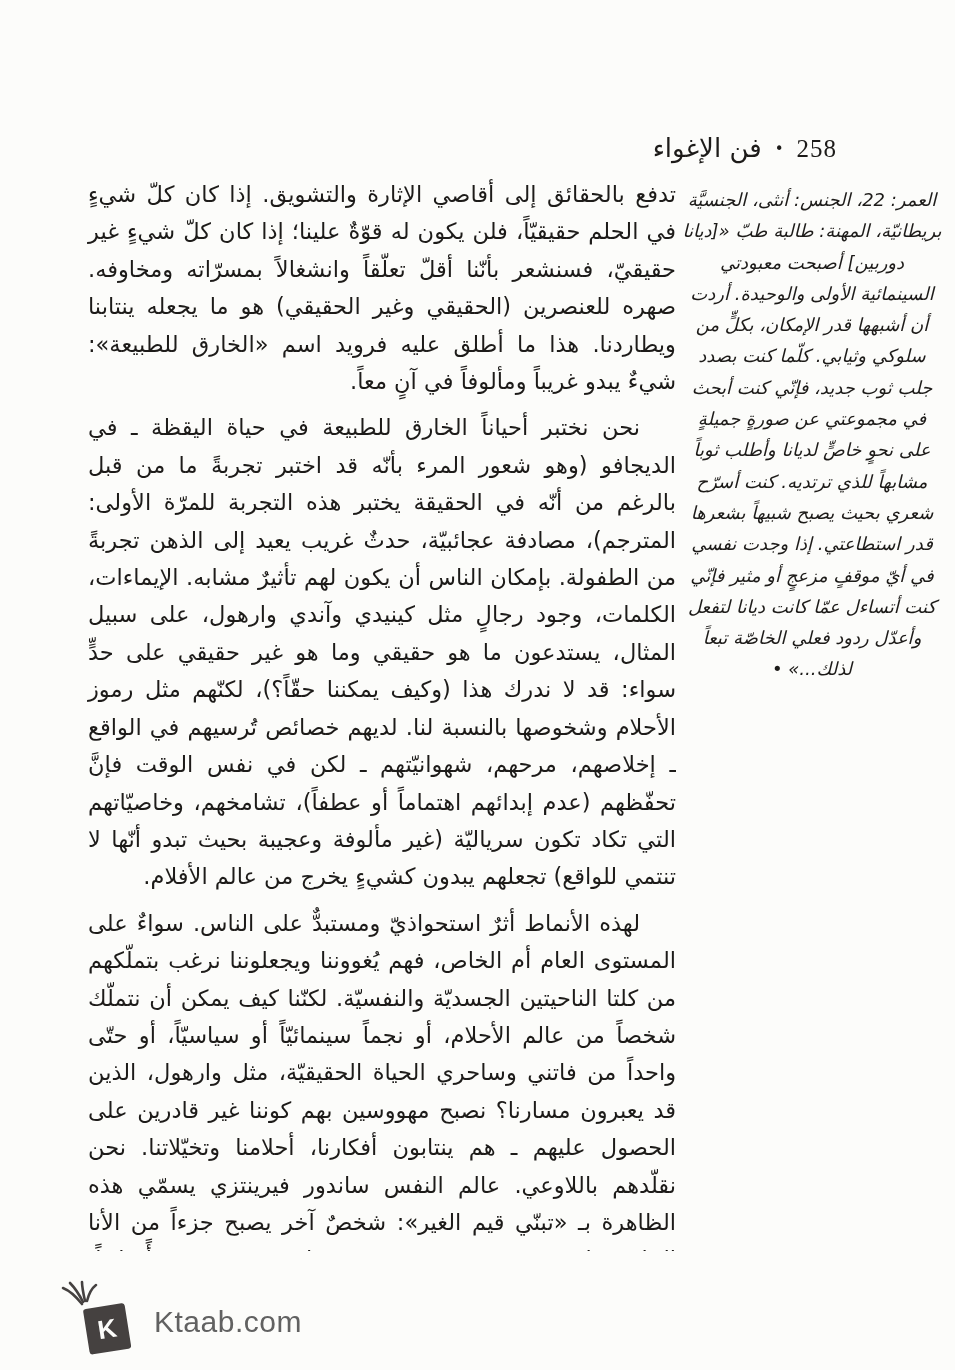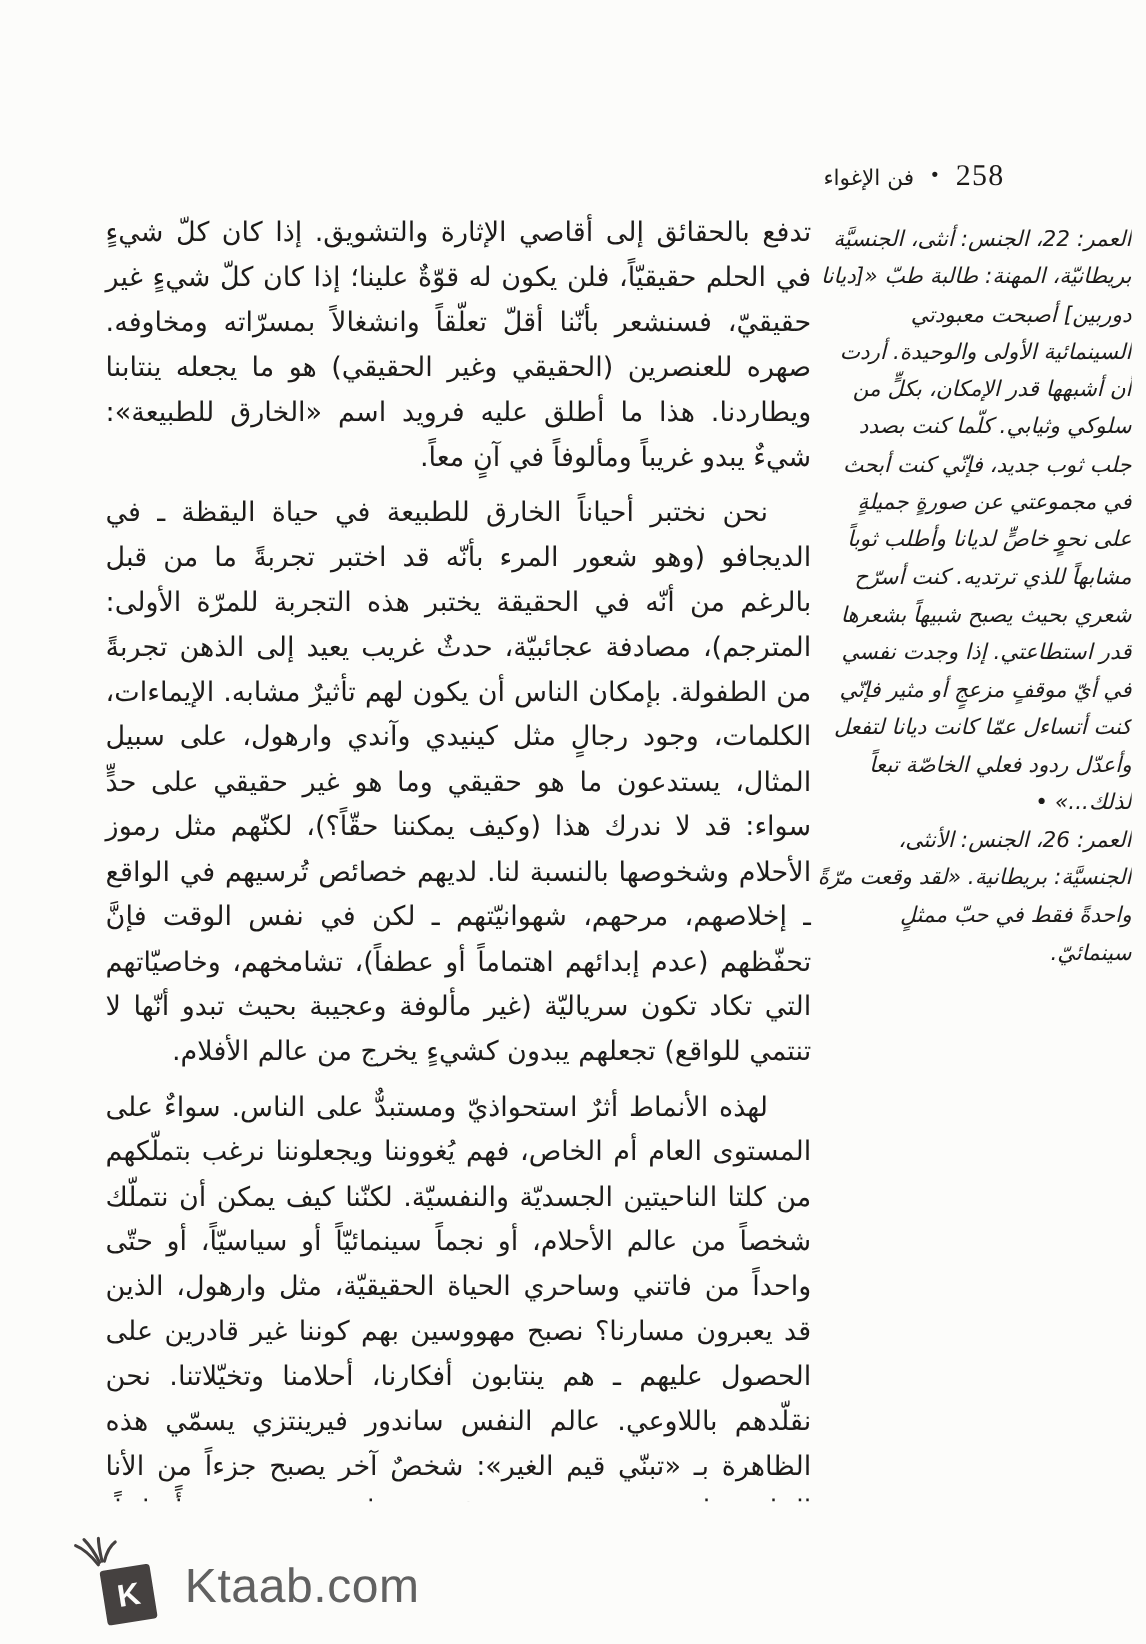--- a/index.html
+++ b/index.html
@@ -31,21 +31,21 @@
     font-family: "Liberation Serif", "DejaVu Serif", serif;
     font-size: 25px;
     letter-spacing: 1px;
   }
   .running-head .dot {
     font-size: 15px;
     position: relative;
     top: -3px;
   }
   .running-head .title {
-    font-size: 18px;
+    font-size: 26px;
   }
 
   
   .body-col {
     position: absolute;
     top: 176px;
     left: 76px;
     width: 600px;
     height: 1075px;
     overflow: hidden;
@@ -61,20 +61,21 @@
   .margin-col {
     position: absolute;
     top: 184px;
     left: 681px;
     width: 262px;
     height: 1062px;
     overflow: hidden;
     font-size: 18px;
     line-height: 31.3px;
     font-style: italic;
+    text-align: center;
   }
   .margin-col .entry { margin: 0; }
 
   
   .footer {
     position: absolute;
     left: 0;
     top: 1272px;
     width: 955px;
     height: 98px;
@@ -84,21 +85,21 @@
     position: absolute;
     left: 58px;
     top: 6px;
     display: flex;
     align-items: center;
     gap: 12px;
     direction: ltr;
   }
   .logo-text {
     font-family: "Liberation Sans", "DejaVu Sans", sans-serif;
-    font-size: 40px;
+    font-size: 30px;
     color: #616161;
     letter-spacing: 0.5px;
   }
   .scan-artifact {
     position: absolute;
     left: 0;
     top: 1303px;
     width: 5px;
     height: 42px;
     background: #c9c7c4;
@@ -117,21 +118,20 @@
   </div>
 
   <div class="body-col">
     <p>تدفع بالحقائق إلى أقاصي الإثارة والتشويق. إذا كان كلّ شيءٍ في الحلم حقيقيّاً، فلن يكون له قوّةٌ علينا؛ إذا كان كلّ شيءٍ غير حقيقيّ، فسنشعر بأنّنا أقلّ تعلّقاً وانشغالاً بمسرّاته ومخاوفه. صهره للعنصرين (الحقيقي وغير الحقيقي) هو ما يجعله ينتابنا ويطاردنا. هذا ما أطلق عليه فرويد اسم «الخارق للطبيعة»: شيءٌ يبدو غريباً ومألوفاً في آنٍ معاً.</p>
     <p class="indented">نحن نختبر أحياناً الخارق للطبيعة في حياة اليقظة ـ في الديجافو (وهو شعور المرء بأنّه قد اختبر تجربةً ما من قبل بالرغم من أنّه في الحقيقة يختبر هذه التجربة للمرّة الأولى: المترجم)، مصادفة عجائبيّة، حدثٌ غريب يعيد إلى الذهن تجربةً من الطفولة. بإمكان الناس أن يكون لهم تأثيرٌ مشابه. الإيماءات، الكلمات، وجود رجالٍ مثل كينيدي وآندي وارهول، على سبيل المثال، يستدعون ما هو حقيقي وما هو غير حقيقي على حدٍّ سواء: قد لا ندرك هذا (وكيف يمكننا حقّاً؟)، لكنّهم مثل رموز الأحلام وشخوصها بالنسبة لنا. لديهم خصائص تُرسيهم في الواقع ـ إخلاصهم، مرحهم، شهوانيّتهم ـ لكن في نفس الوقت فإنَّ تحفّظهم (عدم إبدائهم اهتماماً أو عطفاً)، تشامخهم، وخاصيّاتهم التي تكاد تكون سرياليّة (غير مألوفة وعجيبة بحيث تبدو أنّها لا تنتمي للواقع) تجعلهم يبدون كشيءٍ يخرج من عالم الأفلام.</p>
     <p class="indented">لهذه الأنماط أثرٌ استحواذيّ ومستبدٌّ على الناس. سواءٌ على المستوى العام أم الخاص، فهم يُغووننا ويجعلوننا نرغب بتملّكهم من كلتا الناحيتين الجسديّة والنفسيّة. لكنّنا كيف يمكن أن نتملّك شخصاً من عالم الأحلام، أو نجماً سينمائيّاً أو سياسيّاً، أو حتّى واحداً من فاتني وساحري الحياة الحقيقيّة، مثل وارهول، الذين قد يعبرون مسارنا؟ نصبح مهووسين بهم كوننا غير قادرين على الحصول عليهم ـ هم ينتابون أفكارنا، أحلامنا وتخيّلاتنا. نحن نقلّدهم باللاوعي. عالم النفس ساندور فيرينتزي يسمّي هذه الظاهرة بـ «تبنّي قيم الغير»: شخصٌ آخر يصبح جزءاً من الأنا الخاص بنا، نحن ندمج شخصه في نفسنا بحيث يصبح مبدأً هادياً. تلك هي القوّة الإغوائيّة الغادرة للنجم، قوّةٌ تستطيع انتحالها من خلال تحويل نفسك إلى شيفرة، أي إلى مزيج من الحقيقي وغير الحقيقي. معظم الناس عاديّون ومبتذلون وتافهون</p>
   </div>
 
   <div class="margin-col">
     <p class="entry">العمر: 22، الجنس: أنثى، الجنسيَّة بريطانيّة، المهنة: طالبة طبّ «[ديانا دوربين] أصبحت معبودتي السينمائية الأولى والوحيدة. أردت أن أشبهها قدر الإمكان، بكلٍّ من سلوكي وثيابي. كلّما كنت بصدد جلب ثوب جديد، فإنّي كنت أبحث في مجموعتي عن صورةٍ جميلةٍ على نحوٍ خاصٍّ لديانا وأطلب ثوباً مشابهاً للذي ترتديه. كنت أسرّح شعري بحيث يصبح شبيهاً بشعرها قدر استطاعتي. إذا وجدت نفسي في أيّ موقفٍ مزعجٍ أو مثير فإنّي كنت أتساءل عمّا كانت ديانا لتفعل وأعدّل ردود فعلي الخاصّة تبعاً لذلك...» •</p>
-    <p class="entry">العمر: 26، الجنس: الأنثى، الجنسيَّة: بريطانية. «لقد وقعت مرّةً واحدةً فقط في حبّ ممثلٍ سينمائيّ.</p>
   </div>
 
   <div class="scan-artifact"></div>
 
   <div class="footer">
     <div class="logo">
       <span>
         <svg width="84" height="84" viewBox="0 0 84 84" xmlns="http://www.w3.org/2000/svg">
 
           <g stroke="#454140" stroke-width="2.6" fill="none" stroke-linecap="round">

